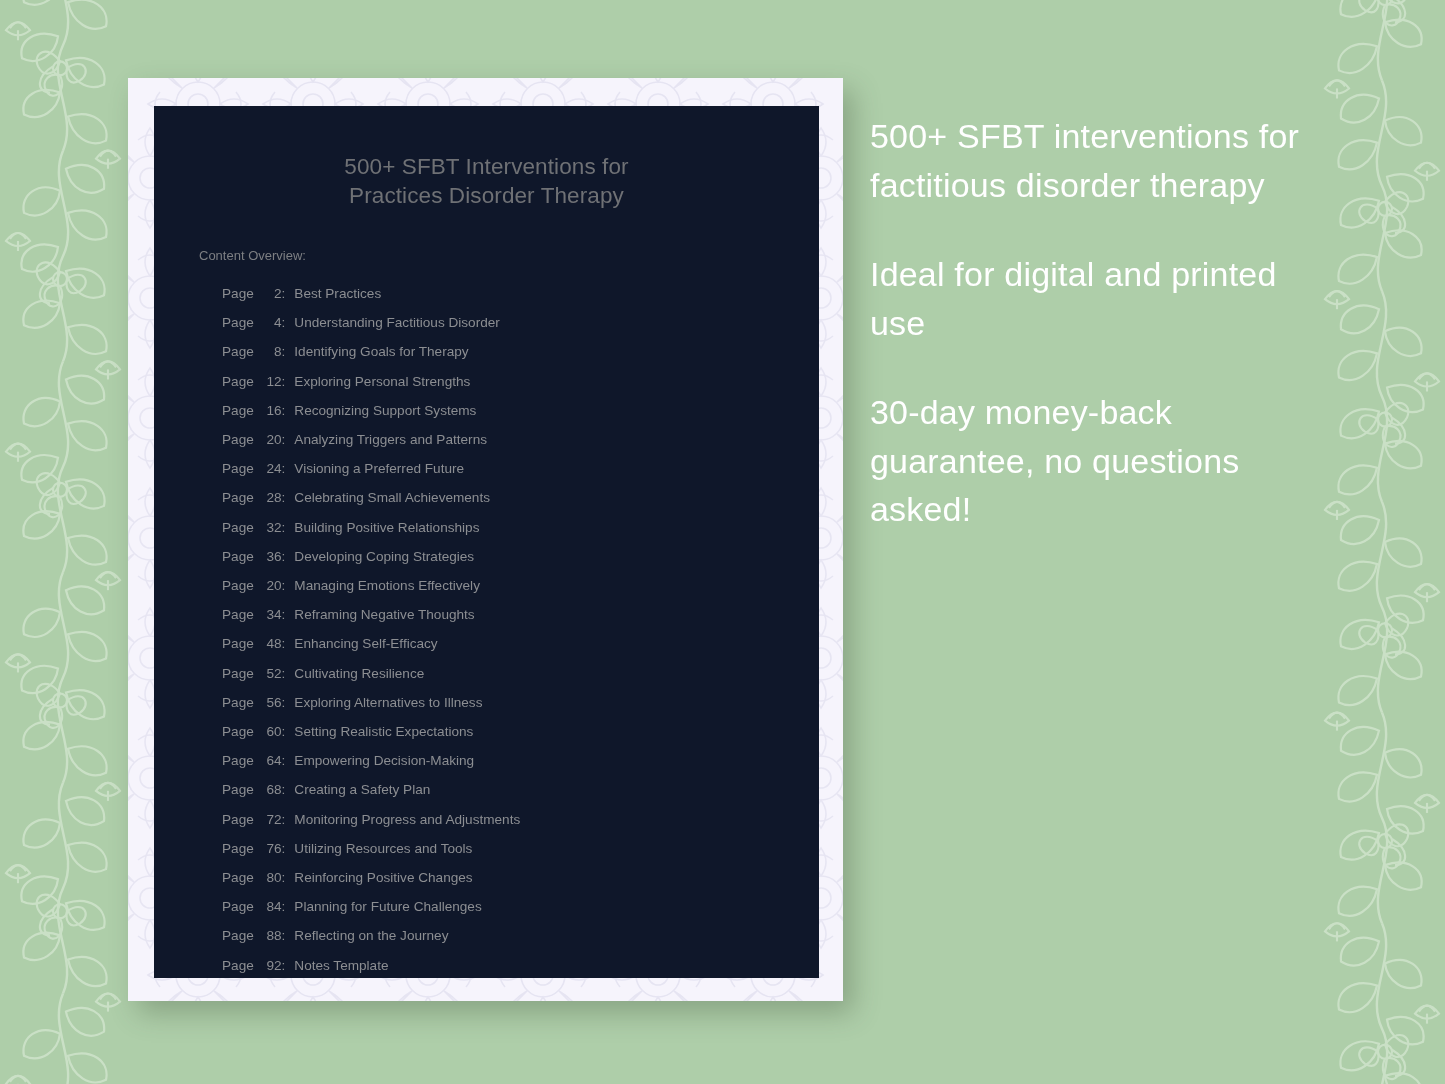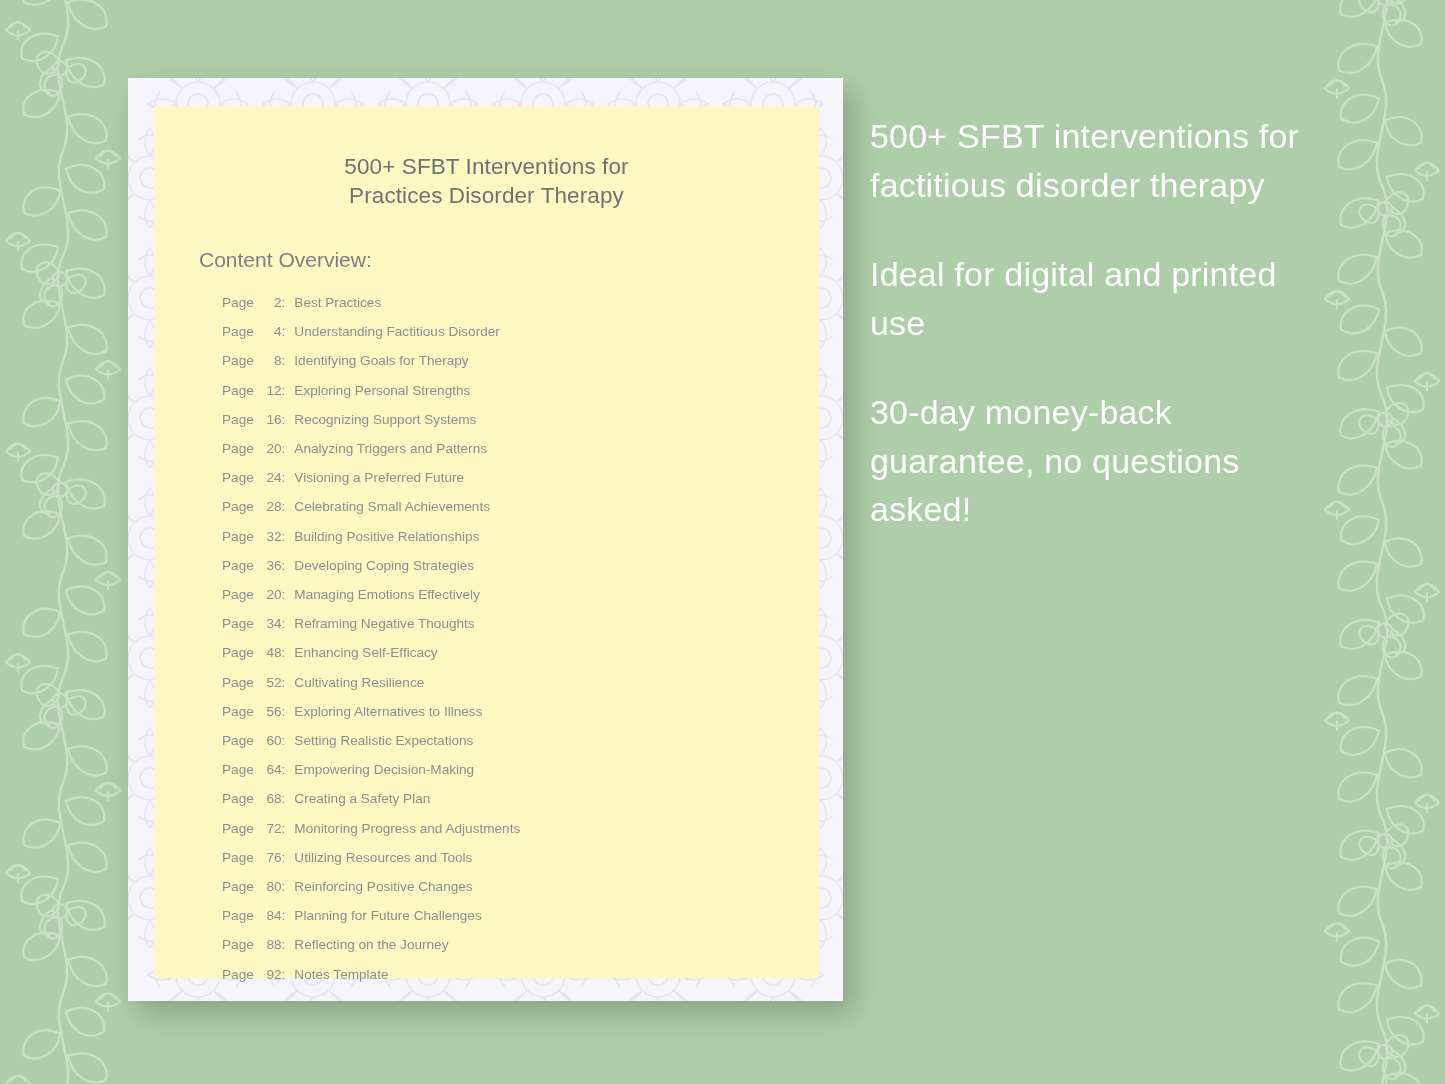--- a/index.html
+++ b/index.html
@@ -53,37 +53,37 @@
     opacity:.5; pointer-events:none;
   }
   #card .mandala-side.l { left:-38px; }
   #card .mandala-side.r { right:-38px; }
   #card .mandala-band svg, #card .mandala-side svg { width:100%; height:100%; display:block; }
 
   #page {
     position:absolute;
     left:26px; top:28px;
     width:665px; height:872px;
-    background:#fef9c3;
+    background:#0f172a;
     z-index:3;
   }
 
   #page-title {
     margin:46px 60px 0 60px;
     text-align:center;
     font-size:22.5px;
     line-height:29px;
     font-weight:400;
     color:#6f7175;
     letter-spacing:.1px;
   }
 
   #overview-label {
     margin:38px 0 0 45px;
-    font-size:21px;
+    font-size:13px;
     color:#7d7f83;
     font-weight:400;
   }
 
   #toc {
     margin:16px 0 0 68px;
     list-style:none;
   }
   #toc li {
     display:flex;

